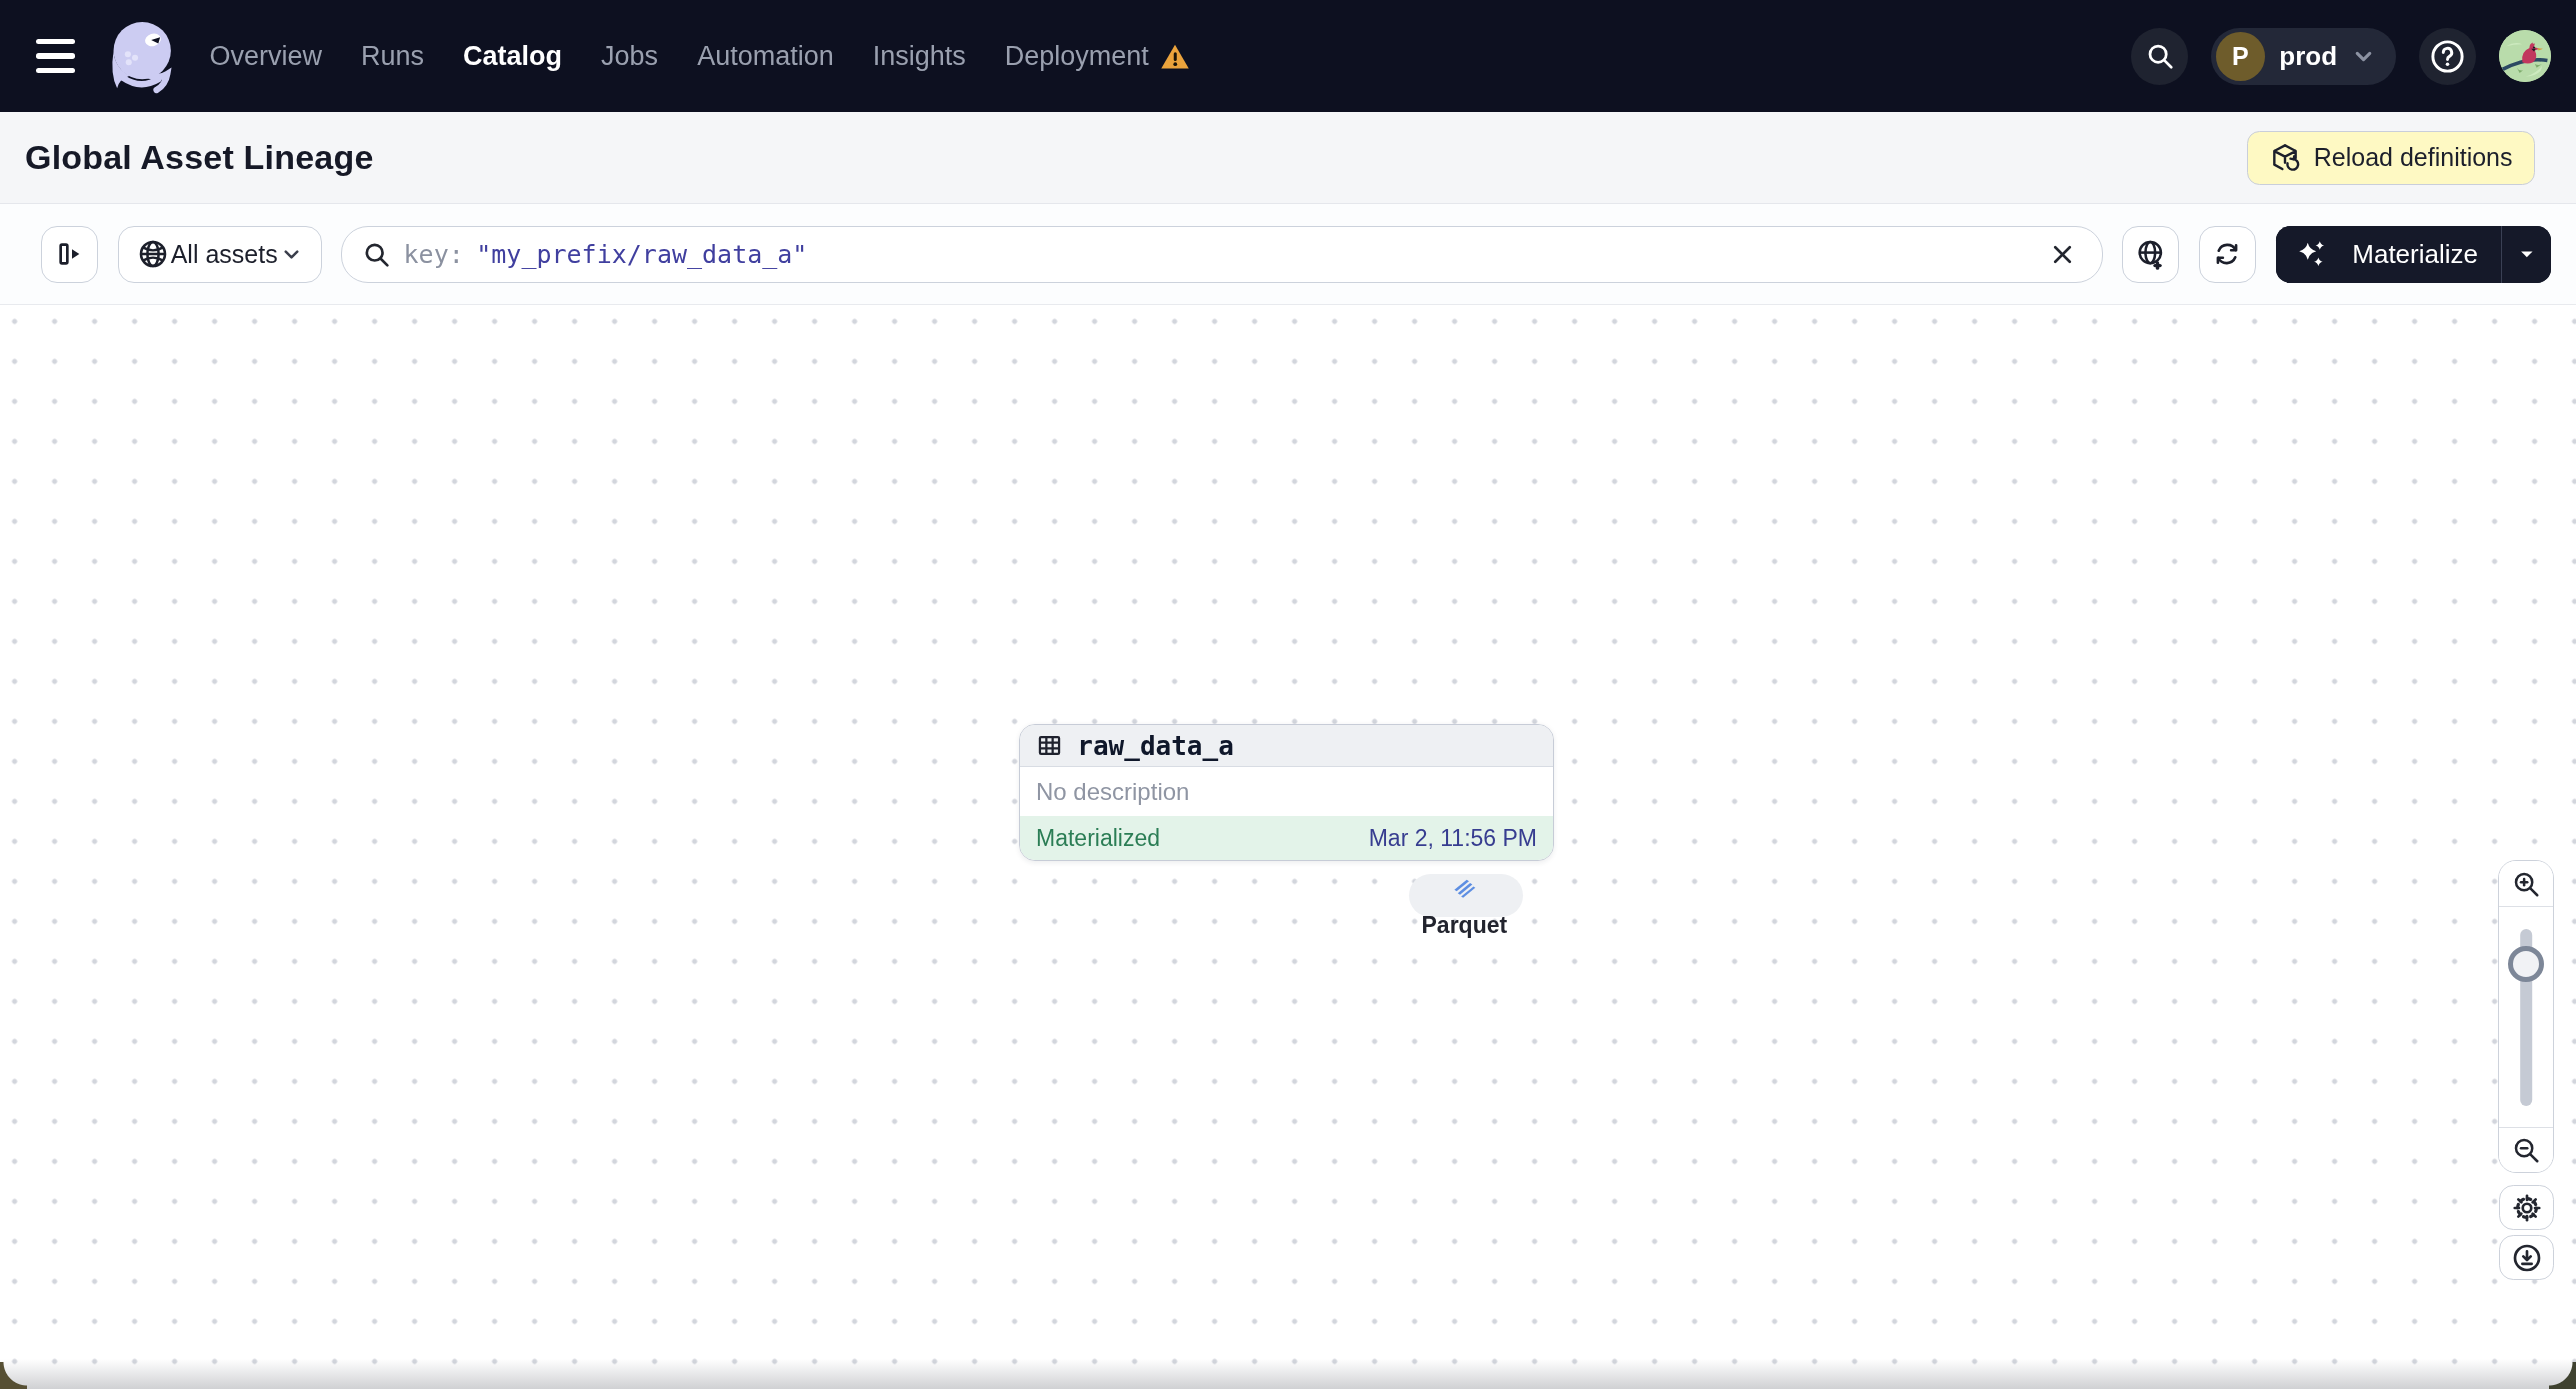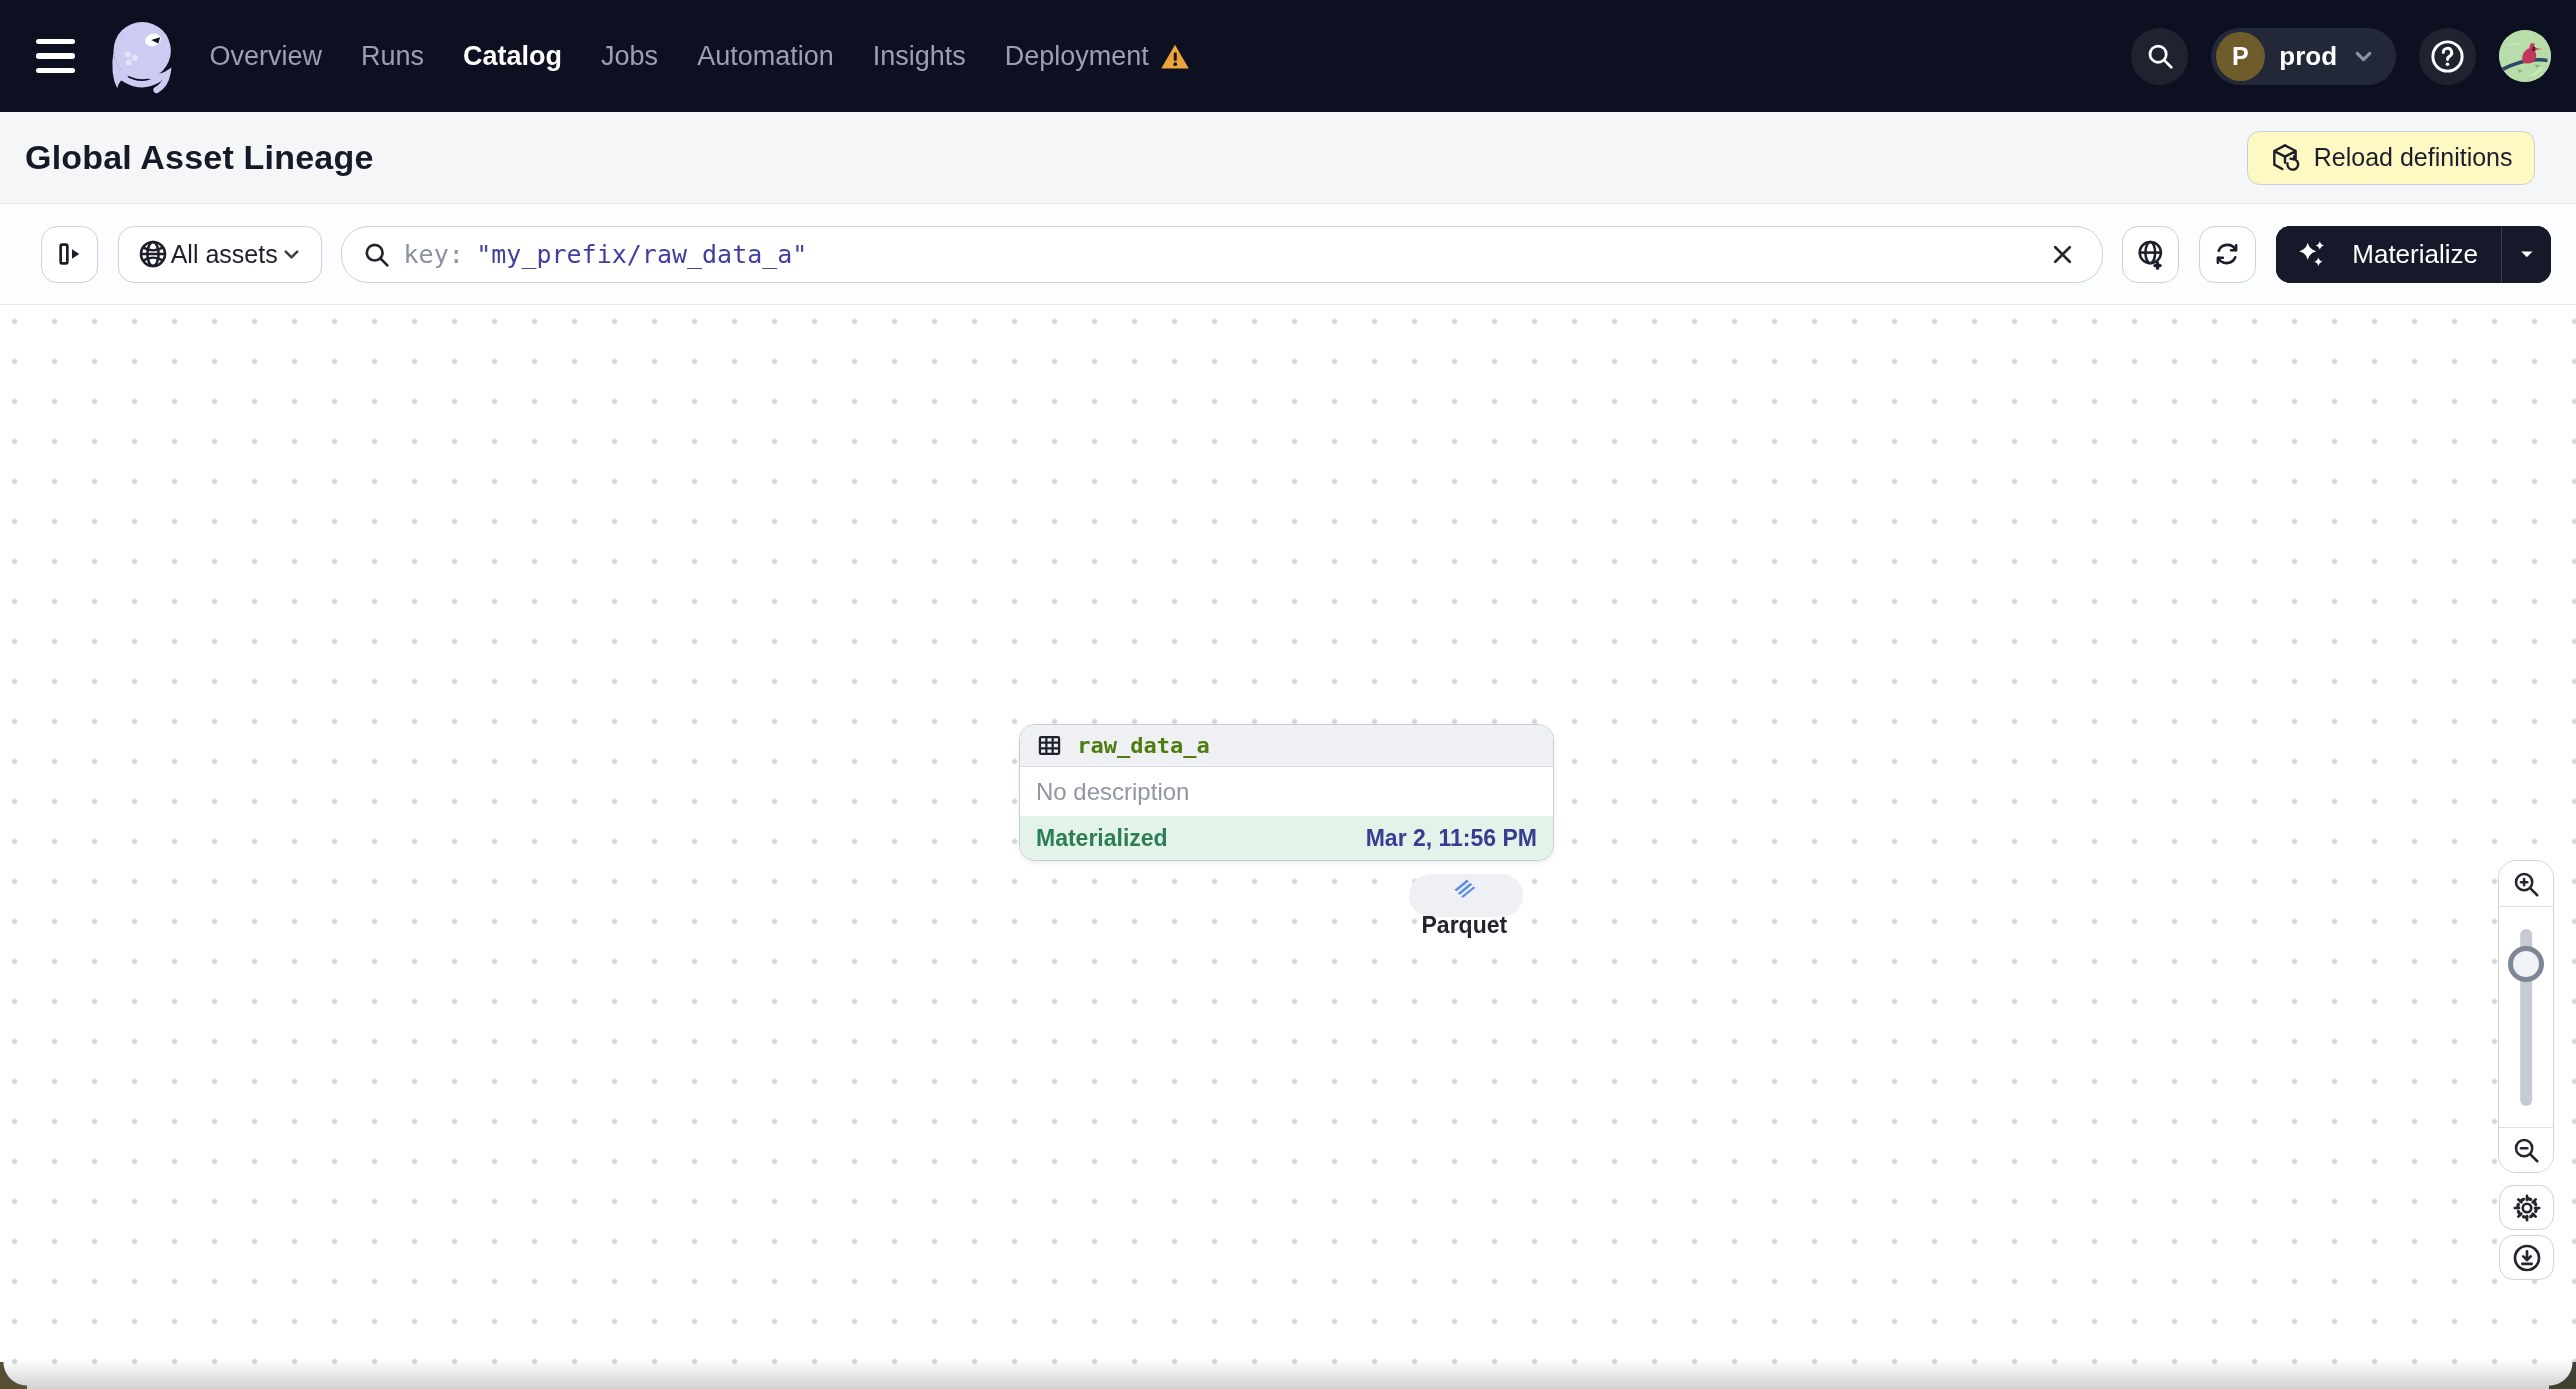--- a/index.html
+++ b/index.html
@@ -44,24 +44,24 @@
 
   
   .graph { position:relative; flex:1; background-color:#ffffff;
     background-image:radial-gradient(circle, #d2d5dc 2.3px, rgba(210,213,220,0) 2.9px);
     background-size:40px 40px; background-position:-5.4px -3.6px; overflow:hidden;
     border-radius:0 0 23px 23px; }
   .graph-fade { position:absolute; left:0; right:0; bottom:0; height:30px; background:linear-gradient(to bottom, rgba(150,152,158,0) 0%, rgba(150,152,158,.45) 100%); pointer-events:none; }
 
   .asset-node { position:absolute; left:1019px; top:419px; width:535px; border:1.8px solid #c7ccd7; border-radius:16px; background:#fff; overflow:hidden; box-shadow:0 1.8px 5.4px rgba(30,34,50,.08); cursor:pointer; }
   .node-header { height:42px; background:#eef0f3; border-bottom:1.8px solid #d8dce3; display:flex; align-items:center; gap:14.3px; padding:0 16px; }
-  .node-title { font-family:"DejaVu Sans Mono", monospace; font-size:22px; font-weight:700; color:#4d7c0f; }
+  .node-title { font-family:"DejaVu Sans Mono", monospace; font-size:26px; font-weight:700; color:#0f172a; }
   .node-body { height:49px; display:flex; align-items:center; padding:0 16px; }
   .node-desc { font-size:24px; color:#8f95a3; }
-  .node-footer { height:44px; background:#e3f3e9; display:flex; align-items:center; padding:18px 16px;font-weight:bold; }
+  .node-footer { height:44px; background:#e3f3e9; display:flex; align-items:center; padding:18px 16px; }
   .node-status { font-size:23px; color:#2b7d55; }
   .node-time { margin-left:auto; font-size:23px; color:#373d90; }
 
   .asset-tag { position:absolute; left:1409px; top:569px; height:43px; border-radius:21.5px; background:#eef0f3; display:flex; align-items:center; gap:10.7px; padding:0 16px 0 12.5px; cursor:pointer;flex-direction:column; }
   .tag-label { font-size:23px; font-weight:700; color:#22242e; }
 
   
   .zoom-group { position:absolute; left:2498px; top:555px; width:56px; border:1.8px solid #cdd2db; border-radius:18px; background:#fff; display:flex; flex-direction:column; overflow:hidden; }
   .zoom-btn { height:46px; background:#fff; border:none; display:flex; align-items:center; justify-content:center; cursor:pointer; }
   .zoom-in-btn { border-bottom:1.8px solid #dde0e6; }

